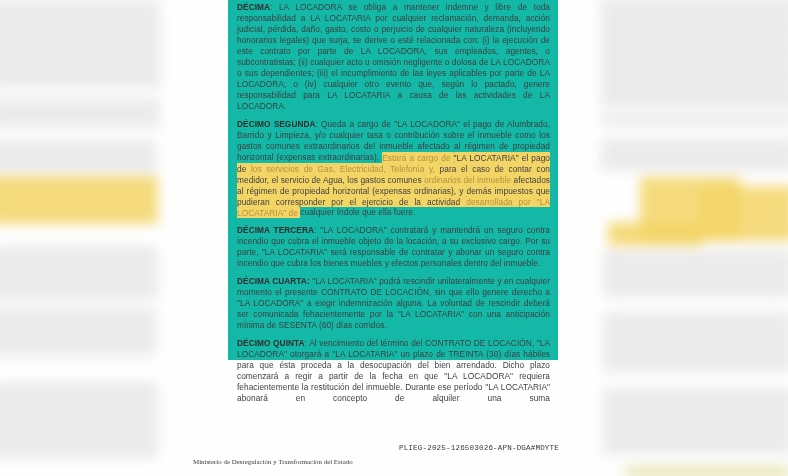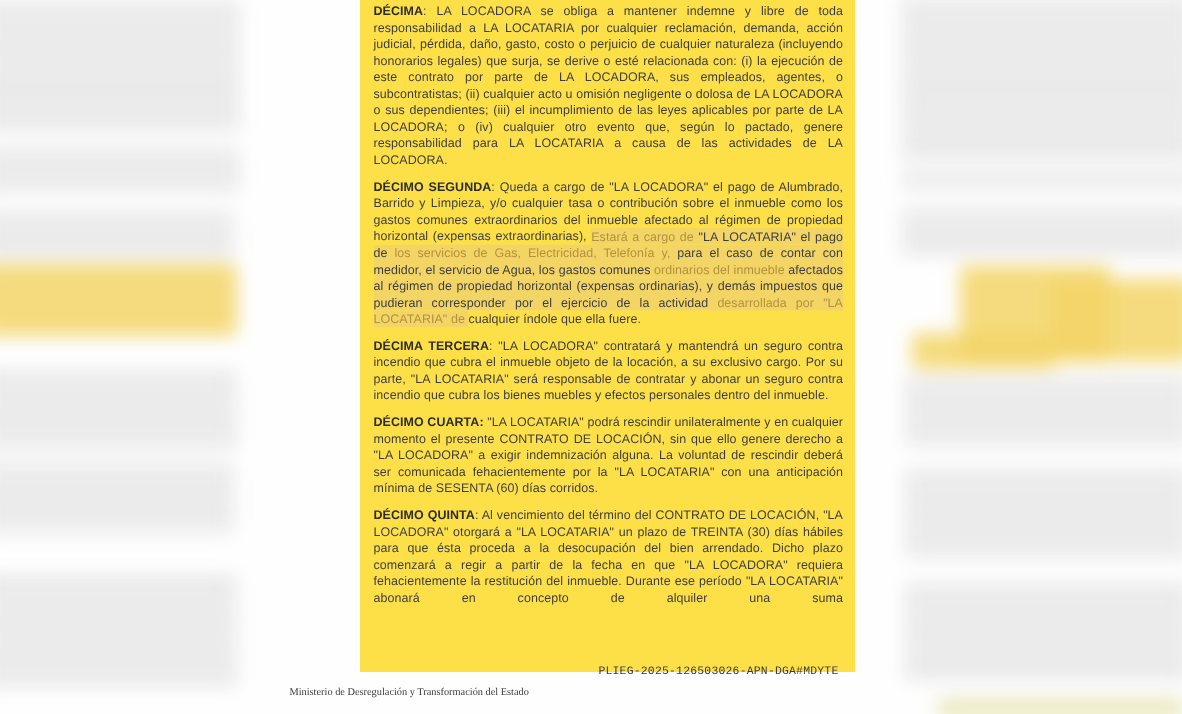--- a/index.html
+++ b/index.html
@@ -22,23 +22,23 @@
     background: repeating-linear-gradient(180deg,
       #dededf 0px, #dededf 6px,
       #f7f7f8 6px, #f7f7f8 11px);
     opacity: .9;
   }
   .hl-blur { background: var(--highlight-yellow, #f3d566); opacity: .85; }
   .band { background: #dcd98a; opacity: .6; }
 
   
   .page {
-    position: absolute; left: 240px; top: 0;
-    width: 330px; height: 448px;
-    background: #fde047;
+    position: absolute; left: 228px; top: 0;
+    width: 330px; height: 360px;
+    background: #14b8a6;
   }
   .doc {
     padding: 2px 8px 0 9px;
     font-size: 8.3px;
     line-height: 11px;
     color: var(--body-text, #3e3e40);
     text-align: justify;
     letter-spacing: 0.05px;
   }
   .doc p { margin: 0 0 7px 0; }
@@ -93,19 +93,19 @@
     <div class="blk txt" style="left:603px; top:390px; width:190px; height:66px;"></div>
     <div class="blk band" style="left:625px; top:466px; width:165px; height:12px;"></div>
   </div>
 </div>
 
 <div class="page">
   <div class="doc">
       <p><span class="b">DÉCIMA</span><span>: LA LOCADORA se obliga a mantener indemne y libre de toda responsabilidad a LA LOCATARIA por cualquier reclamación, demanda, acción judicial, pérdida, daño, gasto, costo o perjuicio de cualquier naturaleza (incluyendo honorarios legales) que surja, se derive o esté relacionada con: (i) la ejecución de este contrato por parte de LA LOCADORA, sus empleados, agentes, o subcontratistas; (ii) cualquier acto u omisión negligente o dolosa de LA LOCADORA o sus dependientes; (iii) el incumplimiento de las leyes aplicables por parte de LA LOCADORA; o (iv) cualquier otro evento que, según lo pactado, genere responsabilidad para LA LOCATARIA a causa de las actividades de LA LOCADORA.</span></p>
       <p><span class="b">DÉCIMO SEGUNDA</span><span>: Queda a cargo de "LA LOCADORA" el pago de Alumbrado, Barrido y Limpieza, y/o cualquier tasa o contribución sobre el inmueble como los gastos comunes extraordinarios del inmueble afectado al régimen de propiedad horizontal (expensas extraordinarias), </span><span class="hl faded">Estará a cargo de </span><span class="hl">"LA LOCATARIA" el pago de </span><span class="hl faded">los servicios de Gas, Electricidad, Telefonía y, </span><span class="hl">para el caso de contar con medidor, el servicio de Agua, los gastos comunes </span><span class="hl faded">ordinarios del inmueble </span><span class="hl">afectados al régimen de propiedad horizontal (expensas ordinarias), y demás impuestos que pudieran corresponder por el ejercicio de la actividad </span><span class="hl faded">desarrollada por "LA LOCATARIA" de </span><span>cualquier índole que ella fuere.</span></p>
       <p><span class="b">DÉCIMA TERCERA</span><span>: "LA LOCADORA" contratará y mantendrá un seguro contra incendio que cubra el inmueble objeto de la locación, a su exclusivo cargo. Por su parte, "LA LOCATARIA" será responsable de contratar y abonar un seguro contra incendio que cubra los bienes muebles y efectos personales dentro del inmueble.</span></p>
-      <p><span class="b">DÉCIMO CUARTA:</span><span> "LA LOCATARIA" podrá rescindir unilateralmente y en cualquier momento el presente CONTRATO DE LOCACIÓN, sin que ello genere derecho a "LA LOCADORA" a exigir indemnización alguna. La voluntad de rescindir deberá ser comunicada fehacientemente por la "LA LOCATARIA" con una anticipación mínima de SESENTA (60) días corridos.</span></p>
+      <p><span class="b">DÉCIMA CUARTA:</span><span> "LA LOCATARIA" podrá rescindir unilateralmente y en cualquier momento el presente CONTRATO DE LOCACIÓN, sin que ello genere derecho a "LA LOCADORA" a exigir indemnización alguna. La voluntad de rescindir deberá ser comunicada fehacientemente por la "LA LOCATARIA" con una anticipación mínima de SESENTA (60) días corridos.</span></p>
       <p class="cont"><span class="b">DÉCIMO QUINTA</span><span>: Al vencimiento del término del CONTRATO DE LOCACIÓN, "LA LOCADORA" otorgará a "LA LOCATARIA" un plazo de TREINTA (30) días hábiles para que ésta proceda a la desocupación del bien arrendado. Dicho plazo comenzará a regir a partir de la fecha en que "LA LOCADORA" requiera fehacientemente la restitución del inmueble. Durante ese período "LA LOCATARIA" abonará en concepto de alquiler una suma</span></p>
     </div>
 </div>
 
 <div class="stamp">PLIEG-2025-126503026-APN-DGA#MDYTE</div>
 <div class="ministry">Ministerio de Desregulación y Transformación del Estado</div>
 
 </body></html>

